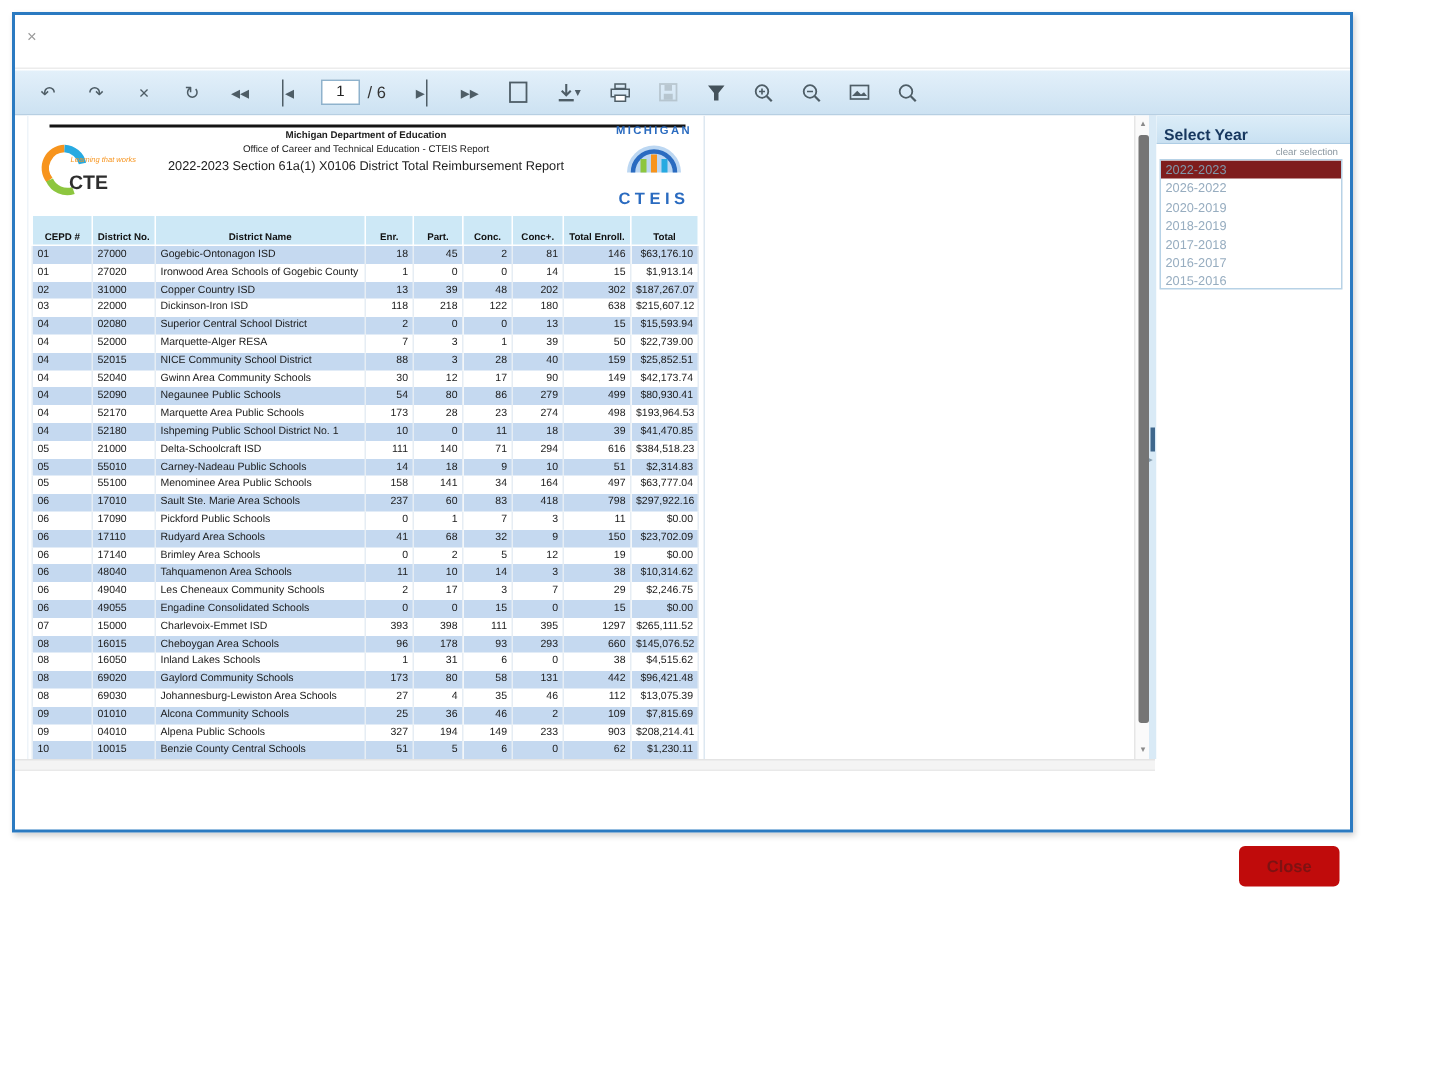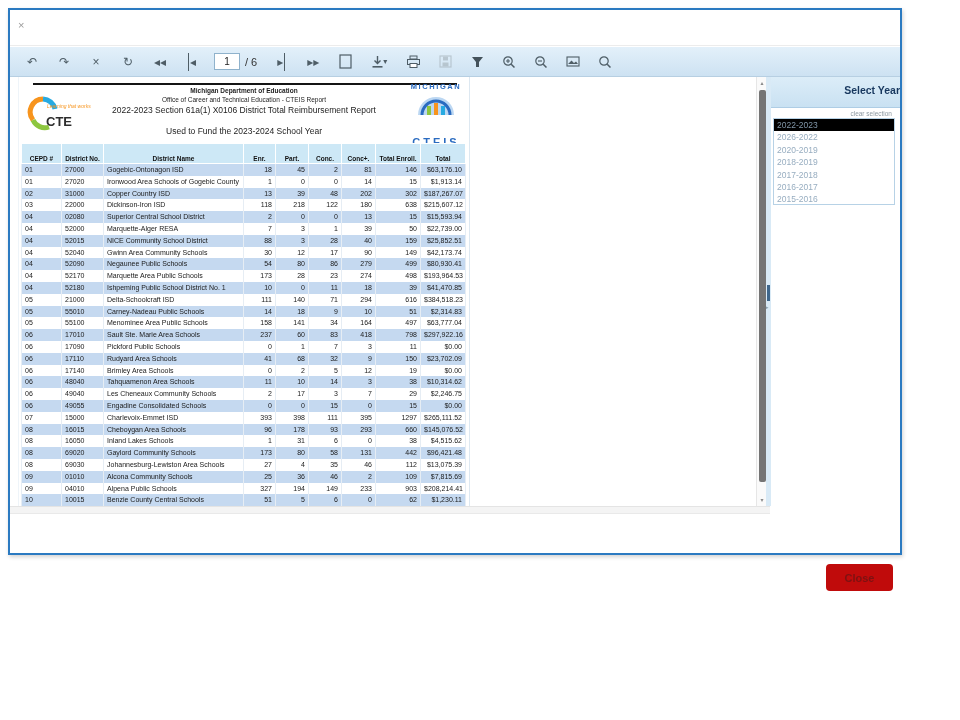--- a/index.html
+++ b/index.html
@@ -49,21 +49,21 @@
   .rep-head { position:absolute; left:0; top:10px; width:100%; text-align:center; color:#1d1d1d; }
   .rh1 { font-size:6.5px; font-weight:bold; }
   .rh2 { font-size:6.5px; margin-top:2px; }
   .rh3 { font-size:8.5px; margin-top:2px; }
   .rh4 { font-size:8.5px; margin-top:11px; }
 
   
   .cte-logo { position:absolute; left:8px; top:16px; width:64px; height:42px; }
   .cteis-logo { position:absolute; left:388px; top:5px; width:58px; height:58px; text-align:center; }
   .mi-word { font-size:7.5px; font-weight:bold; color:#2a6bc0; letter-spacing:1.6px; }
-  .cteis-word { font-size:11px; font-weight:bold; color:#2a6bc0; letter-spacing:3px; margin-top:15px; }
+  .cteis-word { font-size:11px; font-weight:bold; color:#2a6bc0; letter-spacing:3px; margin-top:5px; }
 
   
   .rep-table { position:absolute; left:2px; top:66px; border-collapse:collapse;
     table-layout:fixed; width:444px; }
   .rep-table th { background:#cde8f6; border:1px solid #ffffff; font-size:6.5px;
     font-weight:bold; color:#111; text-align:center; vertical-align:bottom;
     padding:1px 2px; height:20px; line-height:7.5px; white-space:nowrap; }
   .rep-table th:nth-child(2) { white-space:normal; }
   .rep-table td { font-size:7px; color:#1a1a1a; padding:0 3px; height:11.8px;
     line-height:11.8px; border-left:1px solid #e6edf4; border-right:1px solid #e6edf4;
@@ -82,30 +82,30 @@
     background:#757575; border-radius:2px; }
 
   
   .splitter { position:absolute; left:756px; top:67px; width:5px; height:429px;
     background:#d9eaf6; }
   .split-handle { position:absolute; left:1px; top:208px; width:3px; height:16px; background:#3f678c; }
   .split-arrow { position:absolute; left:0; top:228px; font-size:5px; color:#8aa0b0; line-height:5px; }
 
   
   .right-panel { position:absolute; left:761px; top:67px; width:129px; height:429px; background:#fff; }
-  .rp-header { height:31px; background:linear-gradient(#dcedf8,#c9e1f2);
-    border-bottom:1px solid #aecde5; padding:3px 0 0 5px;text-align:right; }
+  .rp-header { height:19px; background:linear-gradient(#dcedf8,#c9e1f2);
+    border-bottom:1px solid #aecde5; padding:3px 0 0 5px; }
   .rp-title { font-size:10.5px; font-weight:bold; color:#17375e; }
   .clear-sel { display:block; text-align:right; font-size:6.5px; color:#8c98a1;
     padding:2px 8px 1px 0; text-decoration:none; cursor:pointer; }
   .year-list { margin-left:2px; width:122px; height:87px; border:1px solid #b7d2e6;
     background:#fff; overflow:hidden; }
   .year-item { height:12.4px; line-height:12.4px; font-size:8.5px; color:#97adc0;
     padding-left:3px; cursor:default; }
-  .year-item.selected { background:#000000; color:#8096a8; }
+  .year-item.selected { background:#7f1d1d; color:#8096a8; }
 
   
   .close-btn { position:absolute; left:816px; top:510px; width:67px; height:27px;
     background:#c00b0b; border:none; border-radius:4px; color:#7d1212;
     font-size:11px; font-weight:bold; font-family:"Liberation Sans", sans-serif; cursor:pointer;margin-top:44px; }
 </style>
 </head>
 <body>
 
 <div class="stage">
@@ -191,21 +191,20 @@
       </div>
 
       <div class="viewer">
         <div class="pdf-page">
           <div class="black-rule"></div>
 
           <div class="rep-head">
             <div class="rh1">Michigan Department of Education</div>
             <div class="rh2">Office of Career and Technical Education - CTEIS Report</div>
             <div class="rh3">2022-2023 Section 61a(1) X0106 District Total Reimbursement Report</div>
-            <div class="rh4">Used to Fund the 2023-2024 School Year</div>
           </div>
 
           <div class="cte-logo">
             <svg width="64" height="42" viewBox="0 0 64 42">
               <path d="M16 6 A13 13 0 0 0 6 27" fill="none" stroke="#f7941d" stroke-width="5"></path>
               <path d="M6 27 A13 13 0 0 0 22 34" fill="none" stroke="#8dc63f" stroke-width="5"></path>
               <path d="M16 6 A13 13 0 0 1 28 16" fill="none" stroke="#27aae1" stroke-width="5"></path>
               <text x="20" y="15" font-size="5" fill="#f7941d" font-style="italic" font-family="Liberation Sans, sans-serif">Learning that works for Michigan</text>
               <text x="19" y="33" font-size="13" font-weight="bold" fill="#2d2d2d" font-family="Liberation Sans, sans-serif">CTE</text>
             </svg>

